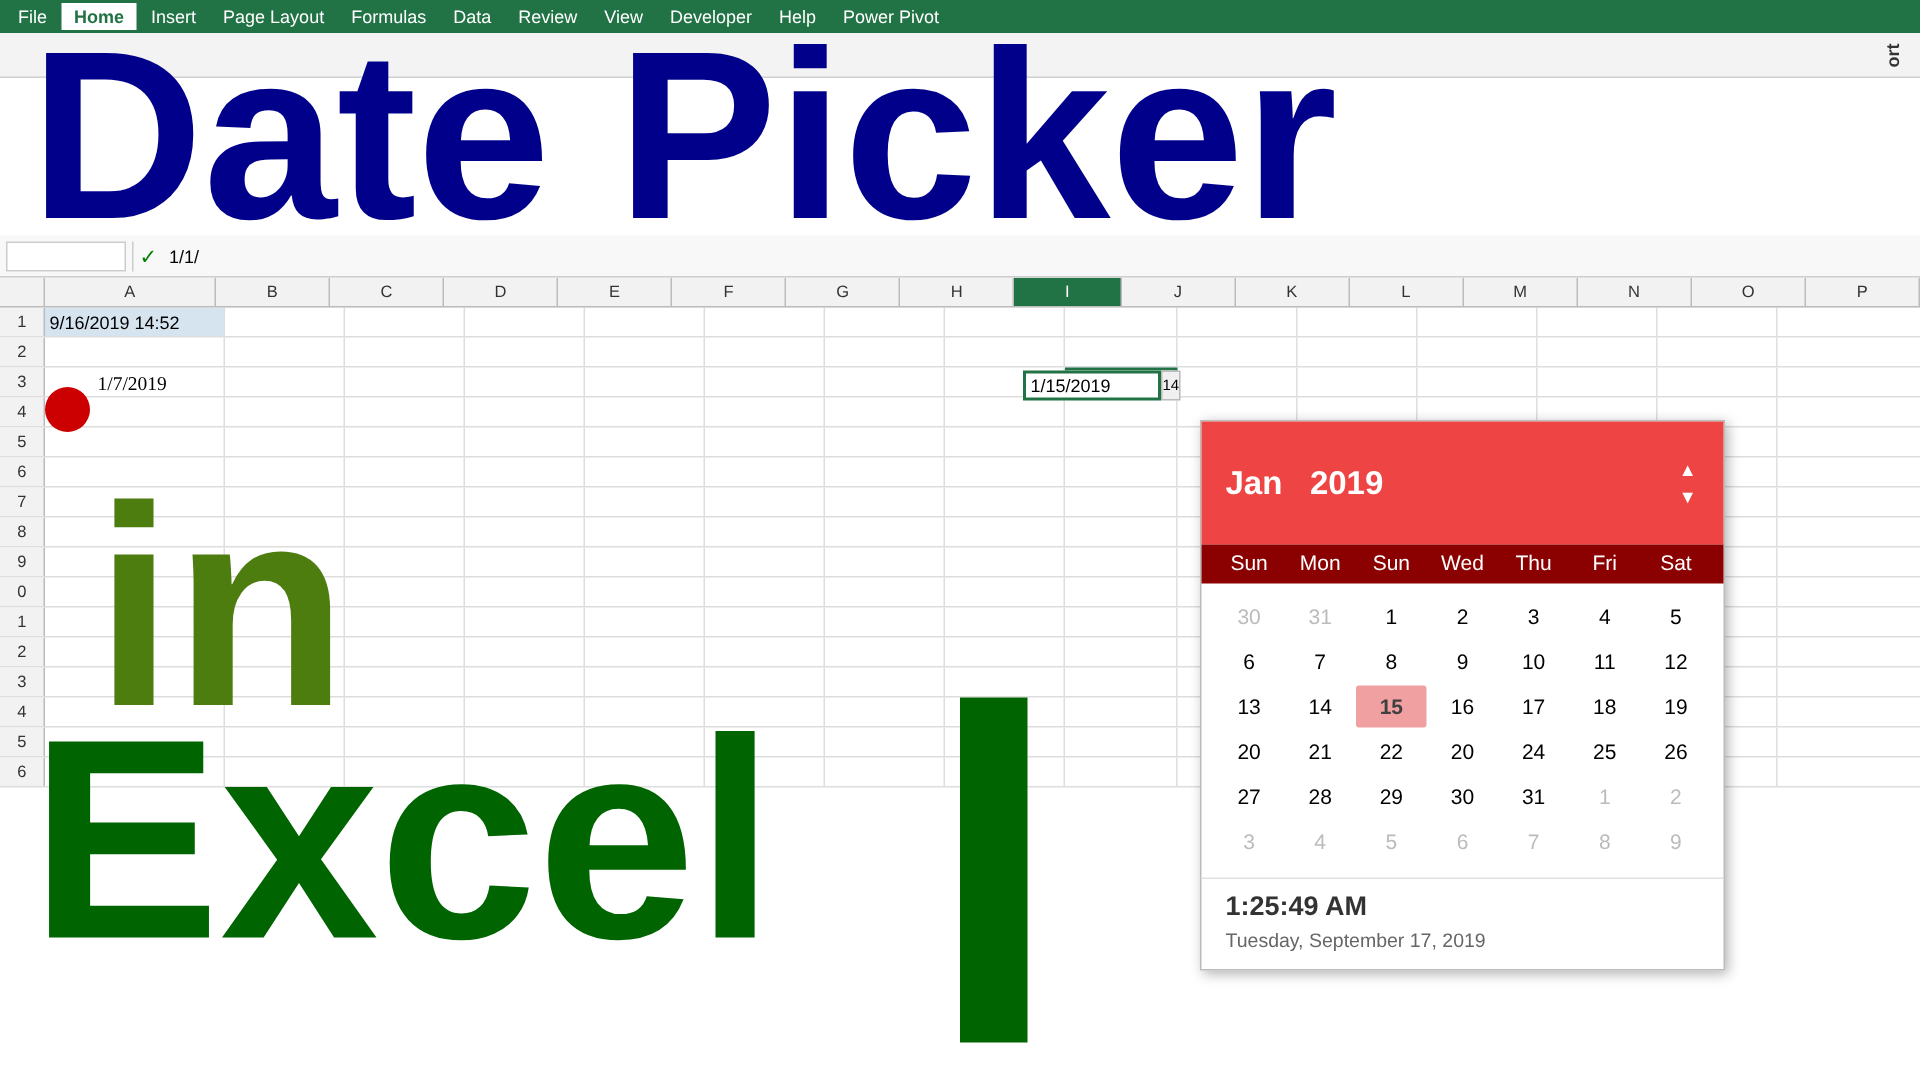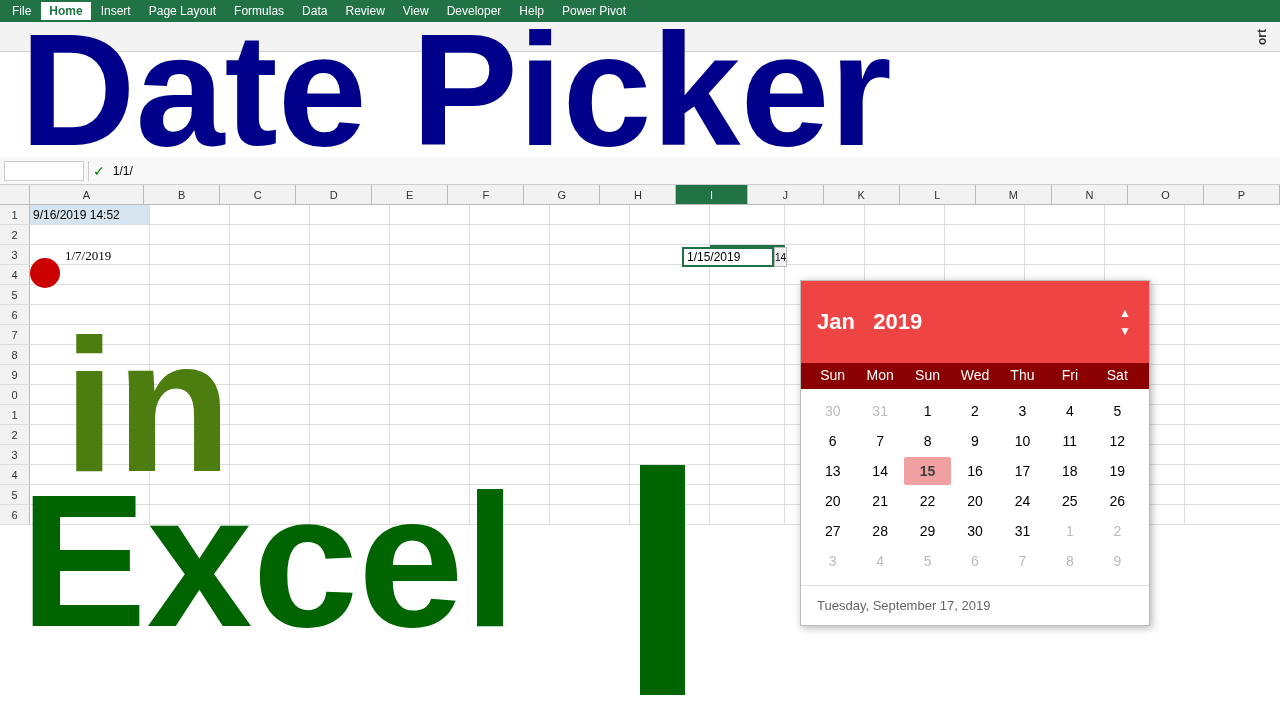--- a/index.html
+++ b/index.html
@@ -505,20 +505,21 @@
       <span class="cal-day other-month">3</span>
       <span class="cal-day other-month">4</span>
       <span class="cal-day other-month">5</span>
       <span class="cal-day other-month">6</span>
       <span class="cal-day other-month">7</span>
       <span class="cal-day other-month">8</span>
       <span class="cal-day other-month">9</span>
     </div>
   </div>
   <div class="cal-footer">
+    <div class="cal-time">1:25:49 AM</div>
     <div class="cal-date-full">Tuesday, September 17, 2019</div>
   </div>
 </div>
 
 <div class="overlay">
 
   <div class="title-date-picker">Date Picker</div>
 
   <div class="text-in">in</div>
 

